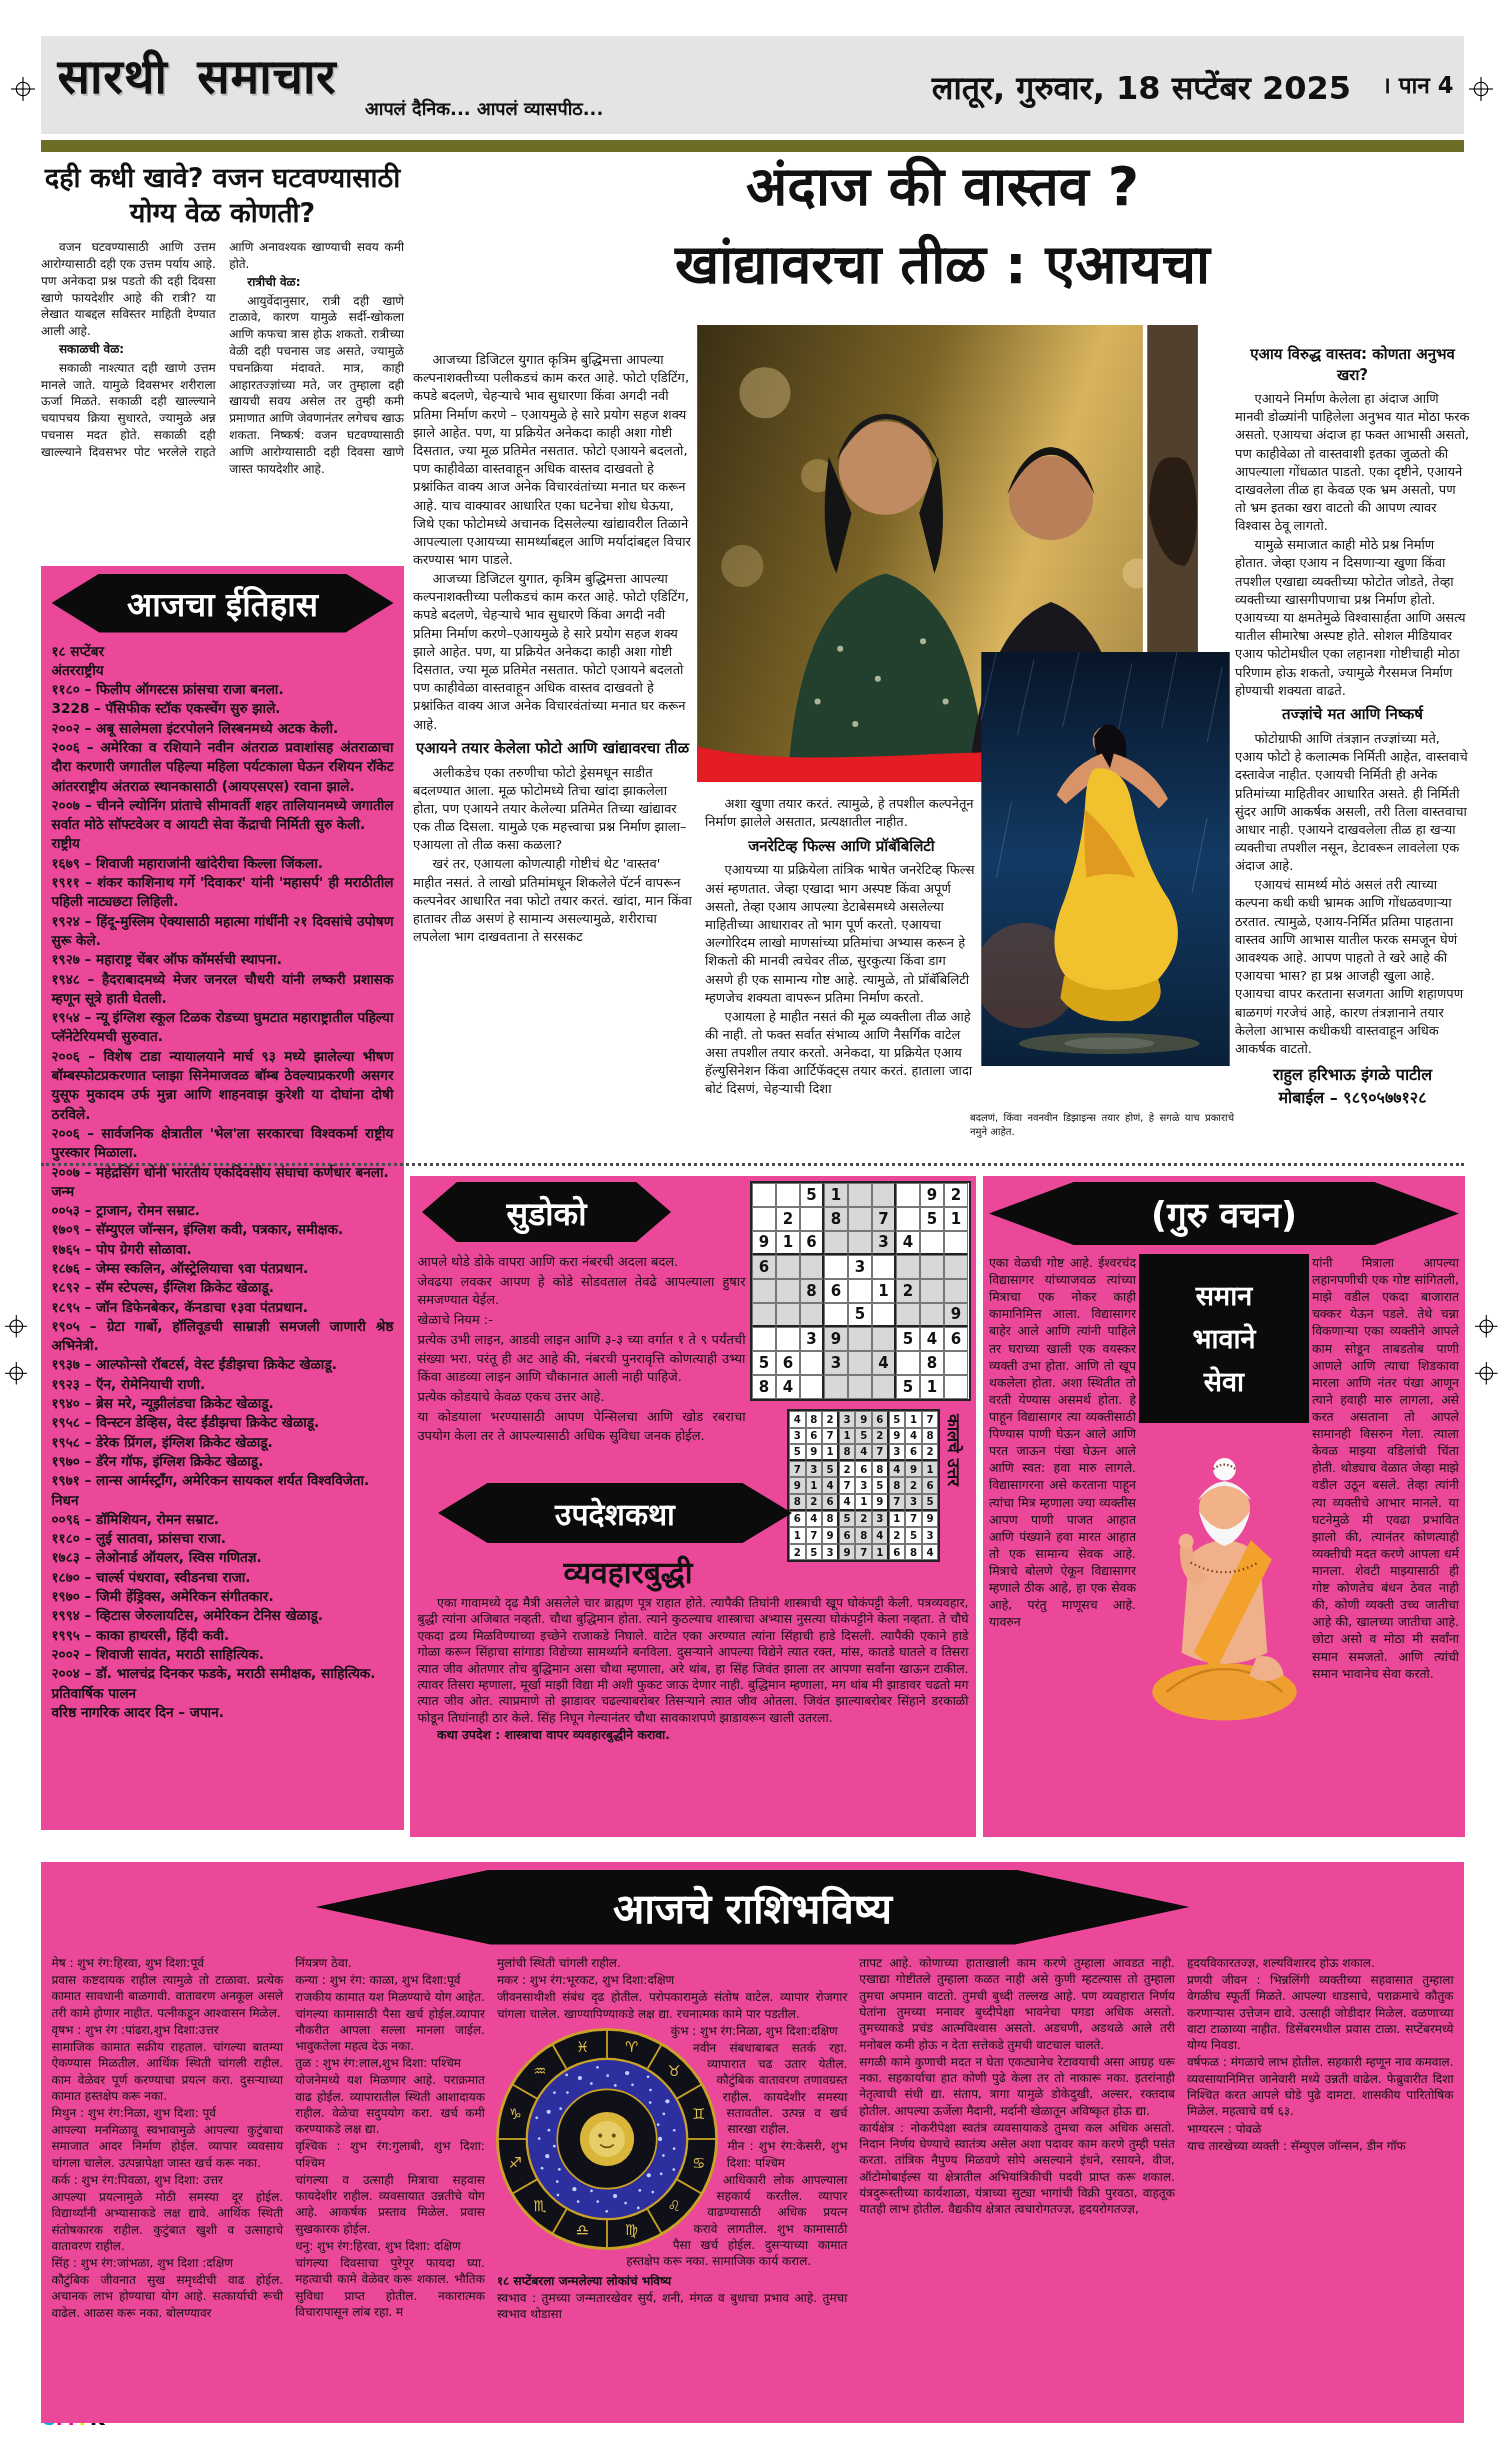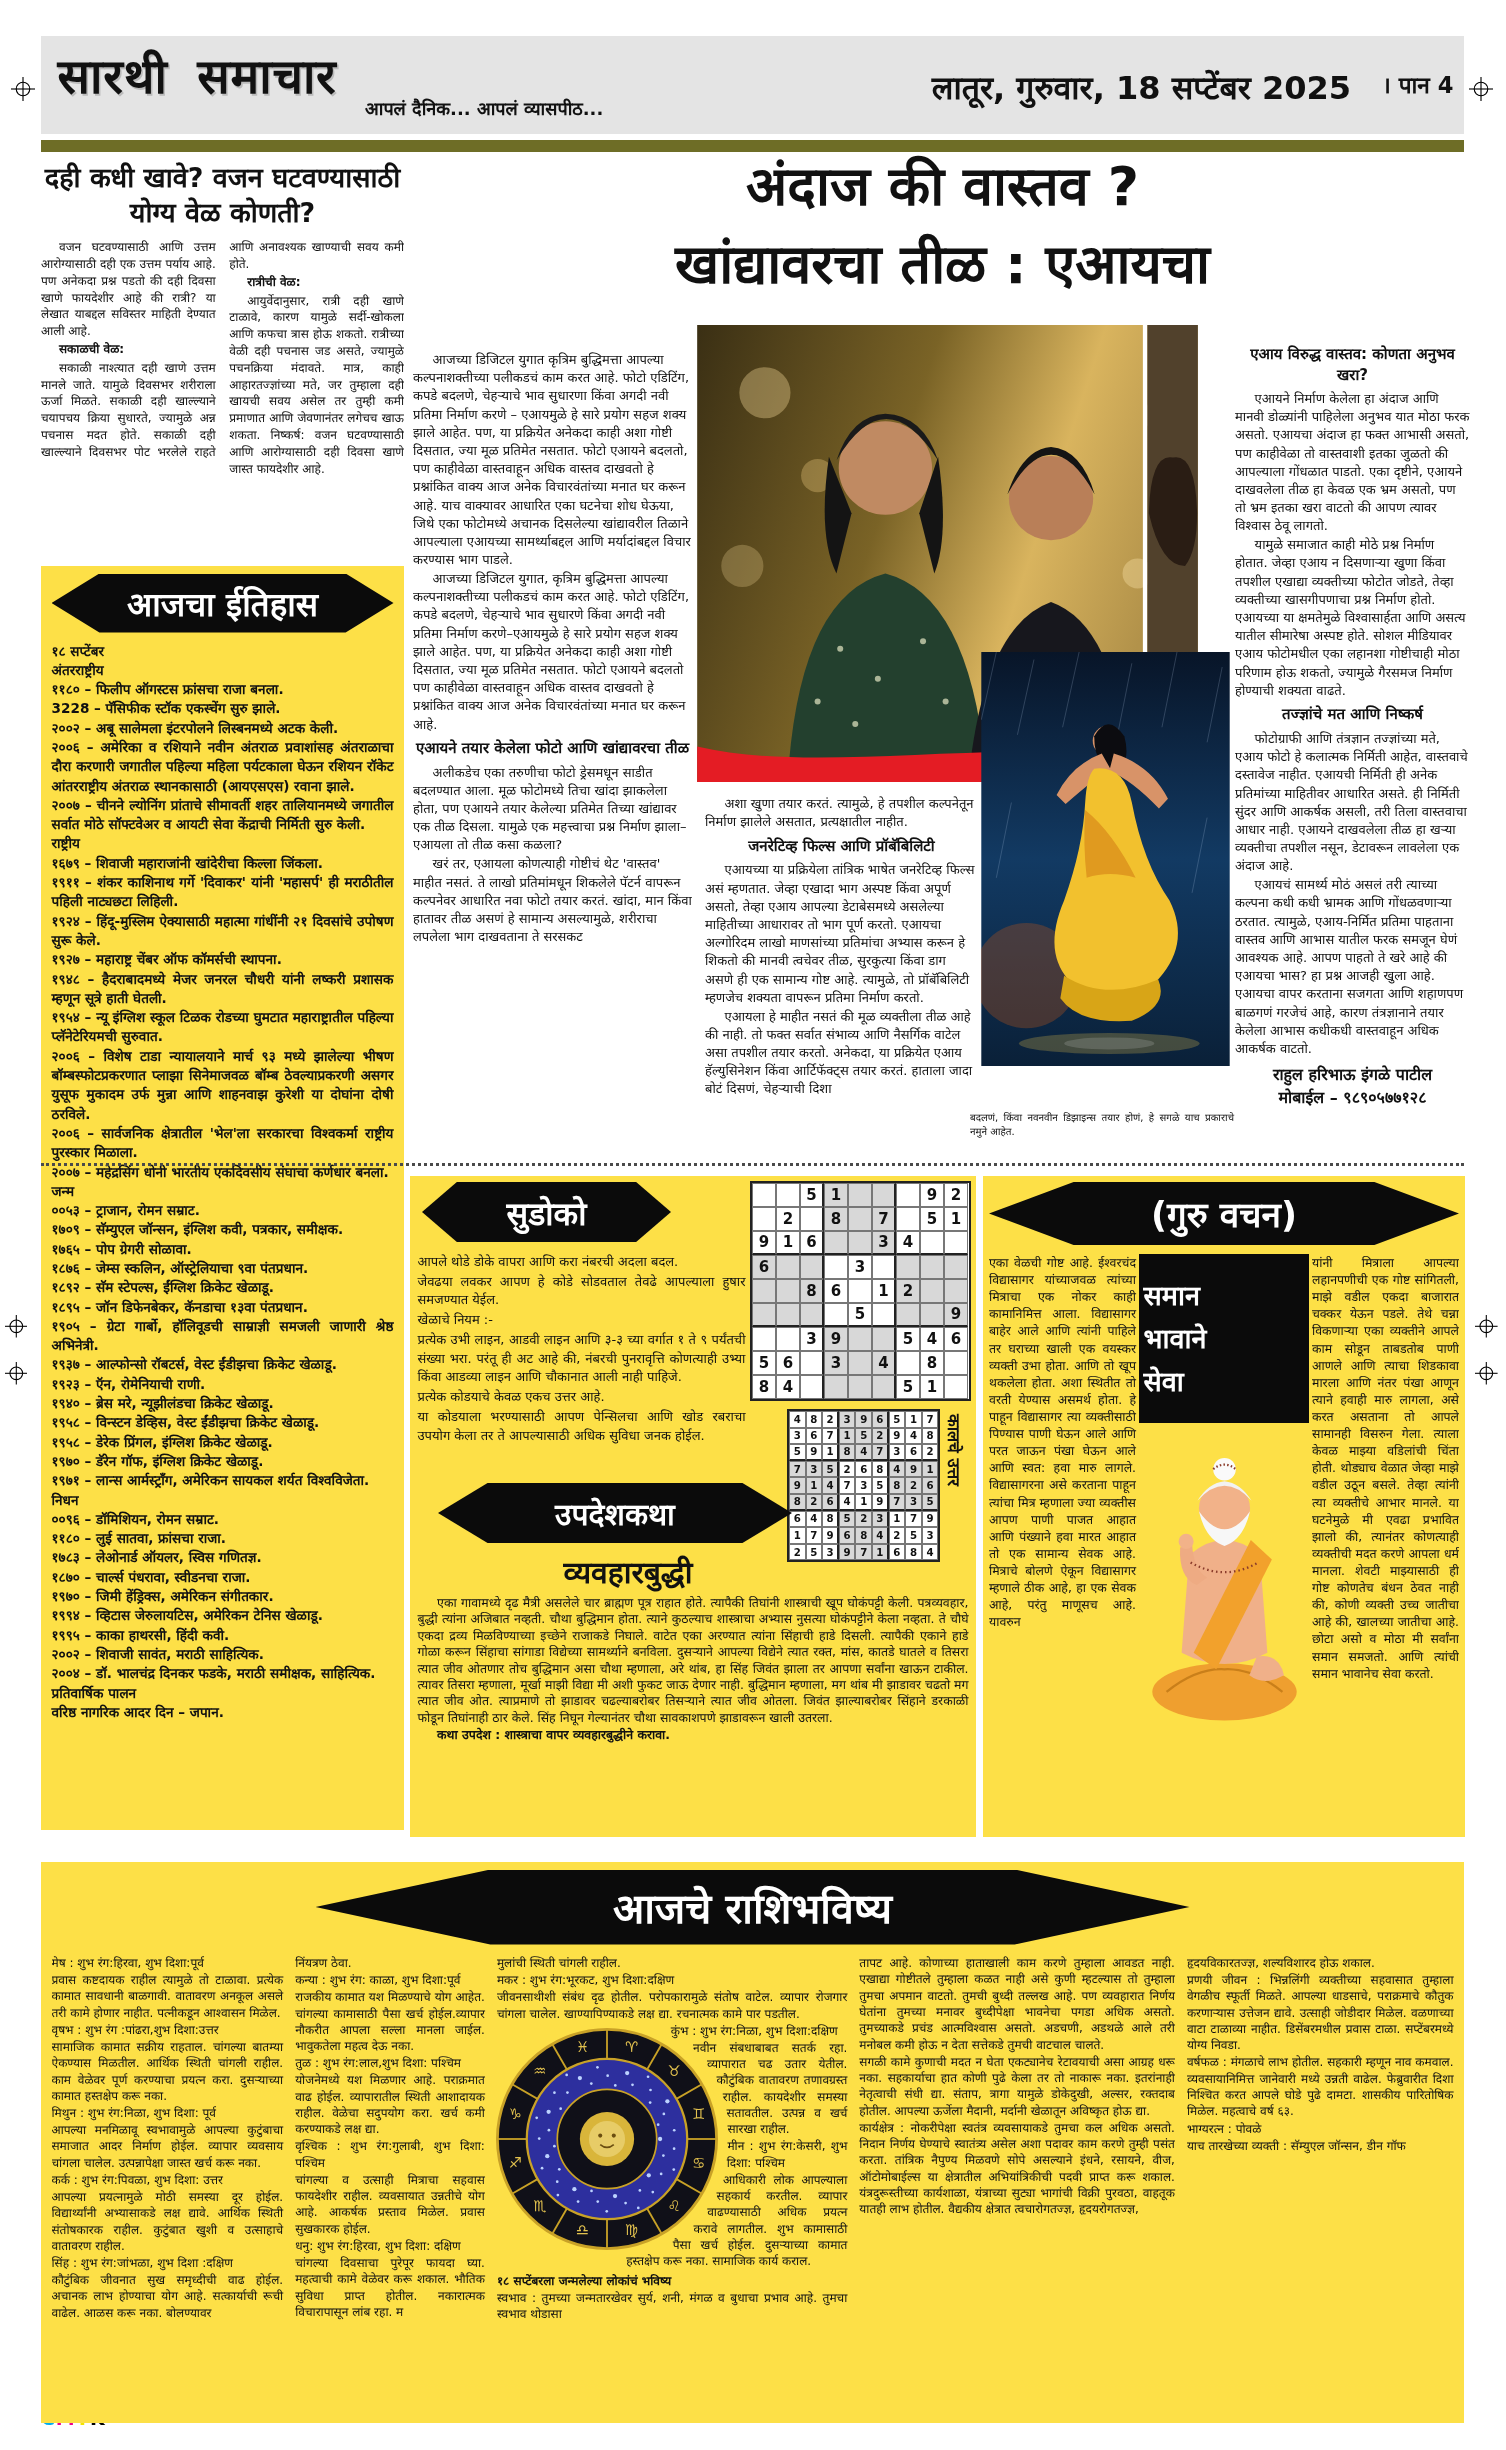--- a/index.html
+++ b/index.html
@@ -1,19 +1,19 @@
 <!DOCTYPE html>
 <html style="font-size:12px"><head>
 <meta charset="utf-8">
 <style>
   html,body{margin:0;padding:0;background:#888;}
   #page{position:relative;width:1506px;height:2450px;background:#ffffff;
         font-family:"DejaVu Sans",sans-serif;color:#111;overflow:hidden;}
   .abs{position:absolute;}
-  .panel{background:#fde047;}
+  .panel{background:#ec4899;}
   .banner{background:#0b0b0b;color:#fff;display:flex;align-items:center;justify-content:center;
           font-weight:800;clip-path:polygon(0 50%,14% 0,86% 0,100% 50%,86% 100%,14% 100%);}
   .jt{text-align:justify;}
   p{margin:0;}
   
   #masthead{left:41px;top:36px;width:1423px;height:98px;background:#e4e4e4;}
   #mast-title{position:absolute;left:16.6px;top:6px;font-size:48px;font-weight:800;
               text-shadow:1.5px 1.5px 0 #bbb;letter-spacing:0.8px;font-family:Liberation Mono, monospace;}
   #mast-tag{position:absolute;left:324px;bottom:13.6px;font-size:18px;font-weight:700;}
   #mast-date{position:absolute;right:113px;top:29px;font-size:32px;font-weight:800;}
@@ -64,21 +64,21 @@
   #updesh-banner{position:absolute;left:28px;top:307px;width:354px;height:60px;font-size:30px;}
   #updesh-title{position:absolute;left:45px;top:375px;width:346px;text-align:center;font-size:30px;font-weight:800;}
   #updesh-body{position:absolute;left:7.5px;top:419px;width:551px;font-size:12.4px;line-height:1.32;text-align:justify;}
   #updesh-body p{text-indent:19.6px;margin-bottom:0.8px;}
   
   #guru{left:983px;top:1176px;width:482px;height:661px;box-sizing:border-box;padding:6px;overflow:hidden;position:absolute;}
   #guru-banner{height:63px;font-size:35px;clip-path:polygon(0 50%,18% 0,82% 0,100% 50%,82% 100%,18% 100%);}
   #guru-cols{display:flex;gap:7.5px;margin-top:9px;height:572px;overflow:hidden;}
   .guru-col{width:151px;font-size:12.4px;line-height:1.38;text-align:justify;}
   #guru-center{width:161px;display:flex;flex-direction:column;align-items:center;}
-  #guru-box{background:#0b0b0b;color:#fff;width:100%;padding:19.6px 4.5px;text-align:left;
+  #guru-box{background:#0b0b0b;color:#fff;width:100%;padding:19.6px 4.5px;text-align:center;
             font-size:27px;font-weight:800;line-height:1.6;}
   
   #rashi{left:41px;top:1862px;width:1423px;height:561px;box-sizing:border-box;padding:6px 10.5px;overflow:hidden;}
   #rashi-banner{width:874px;height:75px;margin:1.5px auto 0;font-size:41px;clip-path:polygon(0 50%,20% 0,80% 0,100% 50%,80% 100%,20% 100%);}
   #rashi-cols{display:flex;gap:12px;margin-top:10.5px;height:462px;overflow:hidden;
               font-size:12px;line-height:1.36;text-align:justify;}
   .rcol p{margin-bottom:0.8px;}
   .rcol p.s-hb{font-weight:800;clear:left;margin-top:3px;}
   #rc1{width:232px;}#rc2{width:190px;}#rc3{width:351px;}#rc4{width:316px;}#rc5{width:267px;}
   #wheel-wrap{float:left;width:226px;height:226px;margin:3px 7.5px 3px -3px;shape-outside:circle(50%);}

